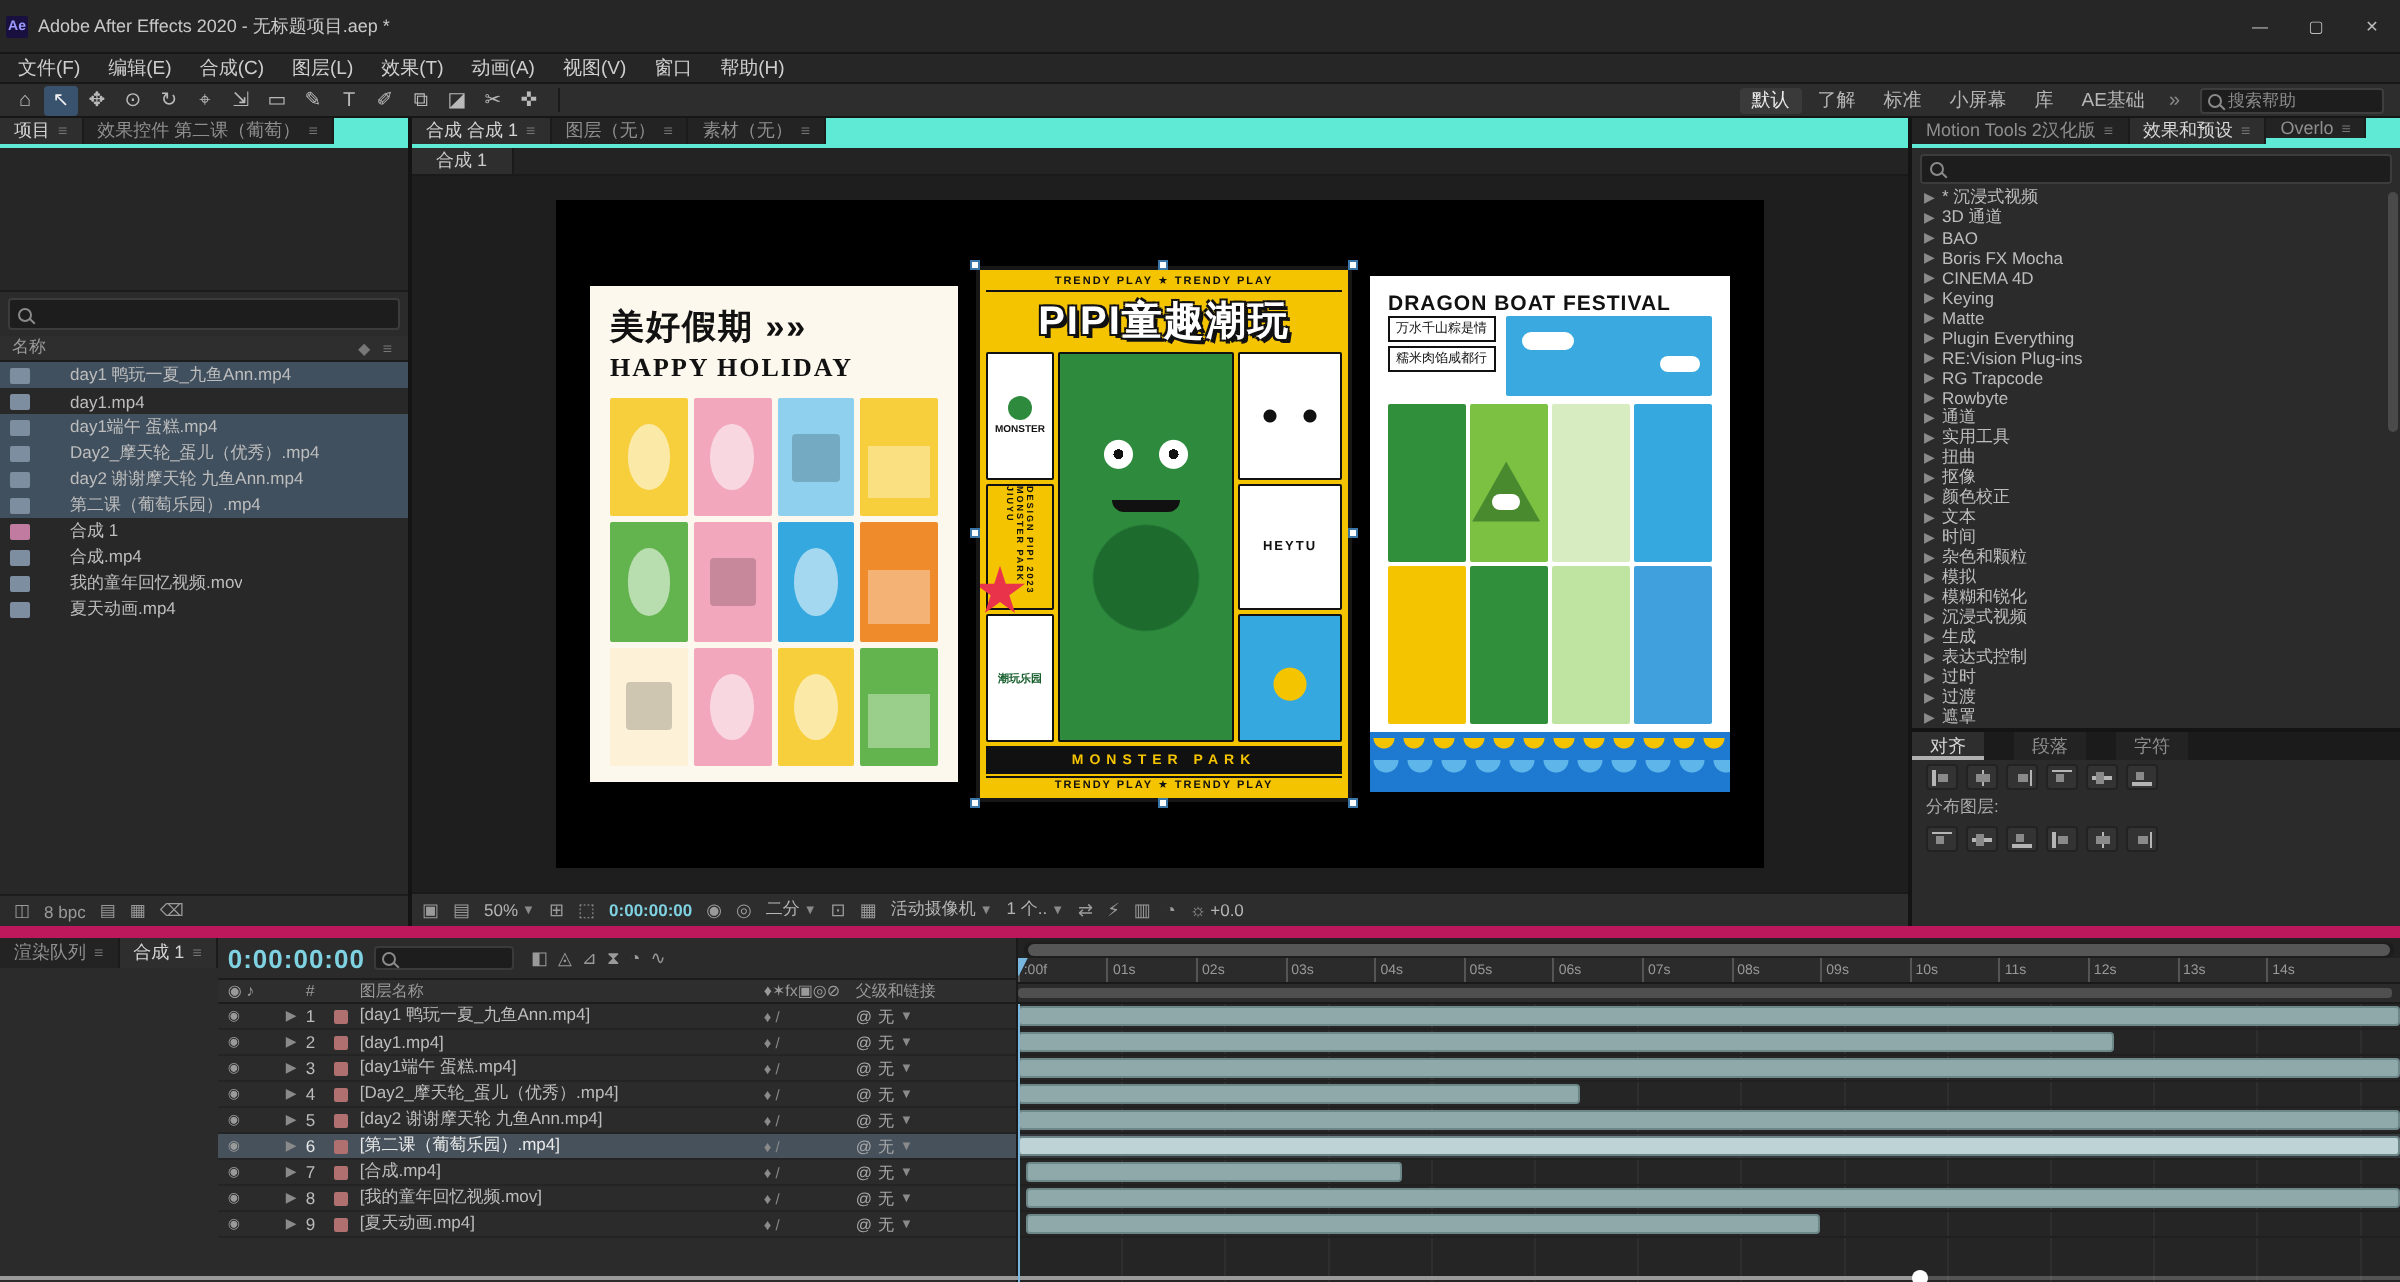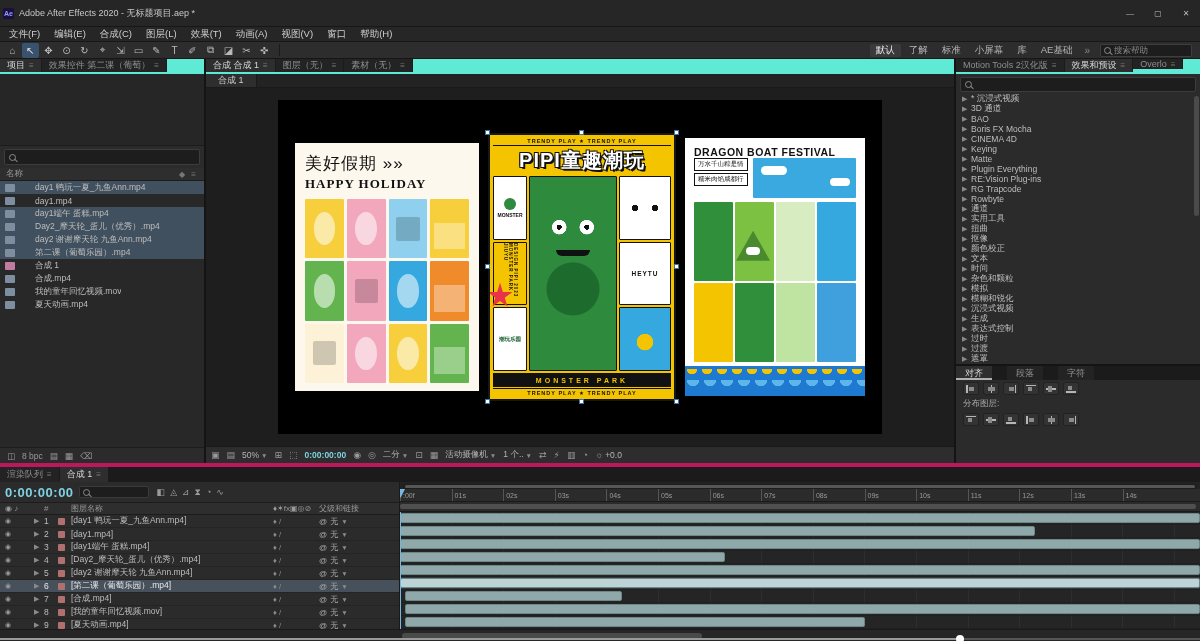--- a/index.html
+++ b/index.html
@@ -52,21 +52,21 @@
 .canvas-wrap{flex:1;background:#1e1e1e;display:flex;align-items:center;justify-content:center;min-height:0}
 .stage{width:604px;height:334px;background:#000;display:flex;align-items:center;justify-content:center;gap:9px;flex:none}
 .viewer-bar{height:17px;background:#2d2d2d;border-top:1px solid #1a1a1a;display:flex;align-items:center;padding:0 5px;gap:7px;font-size:8.5px;color:#b5b5b5;white-space:nowrap;overflow:hidden;flex:none}
 .vb-group{display:flex;align-items:center;gap:2px}
 .vb-icon{color:#9a9a9a;font-size:9px}
 .vb-time{color:#7fd2e2;font-weight:bold}
 .dd-arrow{font-size:6.5px;color:#8a8a8a}
 
 .poster{position:relative;flex:none}
 .poster1{width:184px;height:248px;background:#fdf8ee;padding:9px 10px 8px;display:flex;flex-direction:column}
-.p1-title{font-size:17px;font-weight:400;color:#111;letter-spacing:1px;white-space:nowrap}
+.p1-title{font-size:17px;font-weight:700;color:#111;letter-spacing:1px;white-space:nowrap}
 .p1-sub{font-family:"Liberation Serif","DejaVu Serif",serif;font-size:13px;color:#111;margin-top:1px;letter-spacing:1px;font-weight:bold;white-space:nowrap}
 .p1-grid{flex:1;display:grid;grid-template-columns:repeat(4,1fr);grid-auto-rows:1fr;gap:3px;margin-top:7px}
 .p1-tile{position:relative;border-radius:1px;overflow:hidden}
 .p1-tile::after{content:"";position:absolute;inset:22%;border-radius:50%;background:rgba(255,255,255,.55)}
 .p1-tile:nth-child(3n)::after{background:rgba(0,0,0,.18);border-radius:2px;inset:30% 20%}
 .p1-tile:nth-child(4n)::after{background:rgba(255,255,255,.35);border-radius:0;inset:40% 10% 15%}
 .sel-wrap{position:relative}
 .handle{position:absolute;width:5px;height:5px;background:#fff;border:1px solid #3a77a8;z-index:4}
 .poster2{width:188px;height:268px;background:#f5c400;border:2px solid #161616;display:flex;flex-direction:column;padding:2px 3px;position:relative;overflow:hidden}
 .p2-strip{display:flex;align-items:center;justify-content:center;font-size:5.5px;font-weight:bold;color:#111;letter-spacing:1px;padding:1px 2px;border-bottom:1.5px solid #111;white-space:nowrap}
@@ -122,21 +122,21 @@
 .ai{width:10px;height:8px;position:relative}
 .ai::before{content:"";position:absolute;background:#b5b5b5}
 .ai::after{content:"";position:absolute;background:#8a8a8a}
 .ai-l::before{left:0;top:0;bottom:0;width:1.5px}.ai-l::after{left:2.5px;top:2px;width:5px;height:4px}
 .ai-ch::before{left:4.5px;top:0;bottom:0;width:1.5px}.ai-ch::after{left:1.5px;top:2px;width:7px;height:4px}
 .ai-r::before{right:0;top:0;bottom:0;width:1.5px}.ai-r::after{right:2.5px;top:2px;width:5px;height:4px}
 .ai-t::before{top:0;left:0;right:0;height:1.5px}.ai-t::after{top:2.5px;left:2px;width:4px;height:4px}
 .ai-cv::before{top:3.5px;left:0;right:0;height:1.5px}.ai-cv::after{top:1px;left:2px;width:4px;height:6px}
 .ai-b::before{bottom:0;left:0;right:0;height:1.5px}.ai-b::after{bottom:2.5px;left:2px;width:4px;height:4px}
 
-.timeline{height:178px;background:#2b2b2b;display:flex;flex-direction:column;border-top:4px solid #be185d}
+.timeline{height:178px;background:#2b2b2b;display:flex;flex-direction:row;border-top:6px solid #be185d}
 .tl-tabs{height:15px;background:#1b1b1b;display:flex;flex:none}
 .tl-body{flex:1;display:flex;min-height:0}
 .tl-left{width:400px;display:flex;flex-direction:column;border-right:1px solid #1a1a1a;background:#2b2b2b;flex:none}
 .tl-toolbar{height:20px;display:flex;align-items:center;padding:0 5px;gap:5px}
 .tl-time{color:#7fd2e2;font-size:13px;font-weight:bold;letter-spacing:.5px}
 .tl-search{width:70px;height:12px;background:#1d1d1d;border:1px solid #3a3a3a;border-radius:2px;display:flex;align-items:center;padding:0 3px;gap:2px}
 .tl-search input{background:none;border:none;outline:none;width:100%;color:#aaa;font-size:8px;font-family:inherit}
 .tl-icons{display:flex;gap:5px;margin-left:3px;color:#9a9a9a;font-size:9px}
 .tl-headers{height:13px;display:flex;align-items:center;background:#2e2e2e;border-top:1px solid #1c1c1c;border-bottom:1px solid #1c1c1c;color:#9a9a9a;font-size:8px}
 .col-av{width:34px;padding-left:5px}

